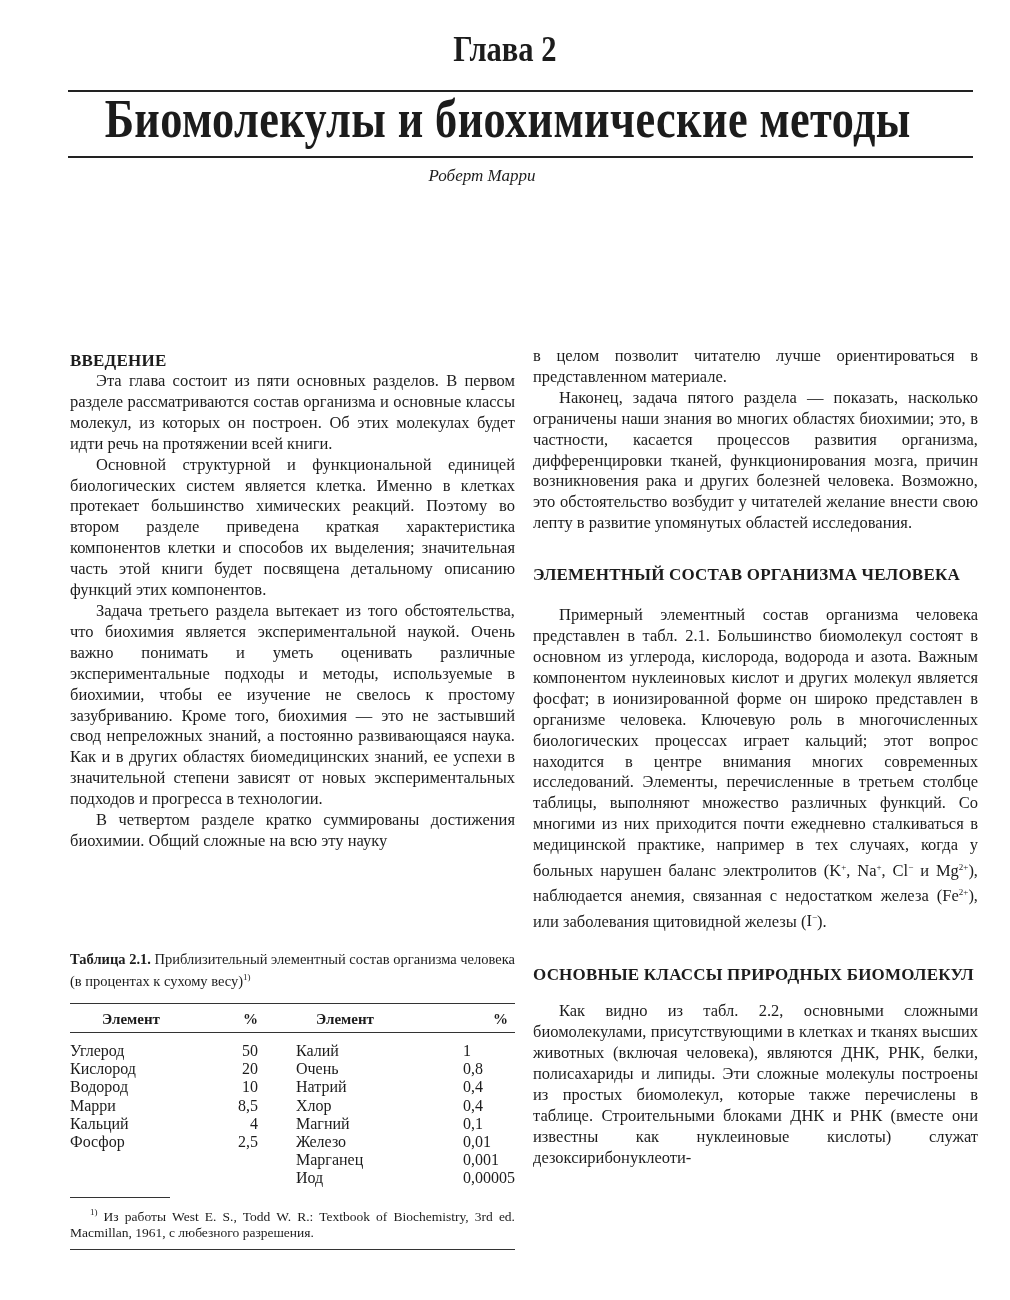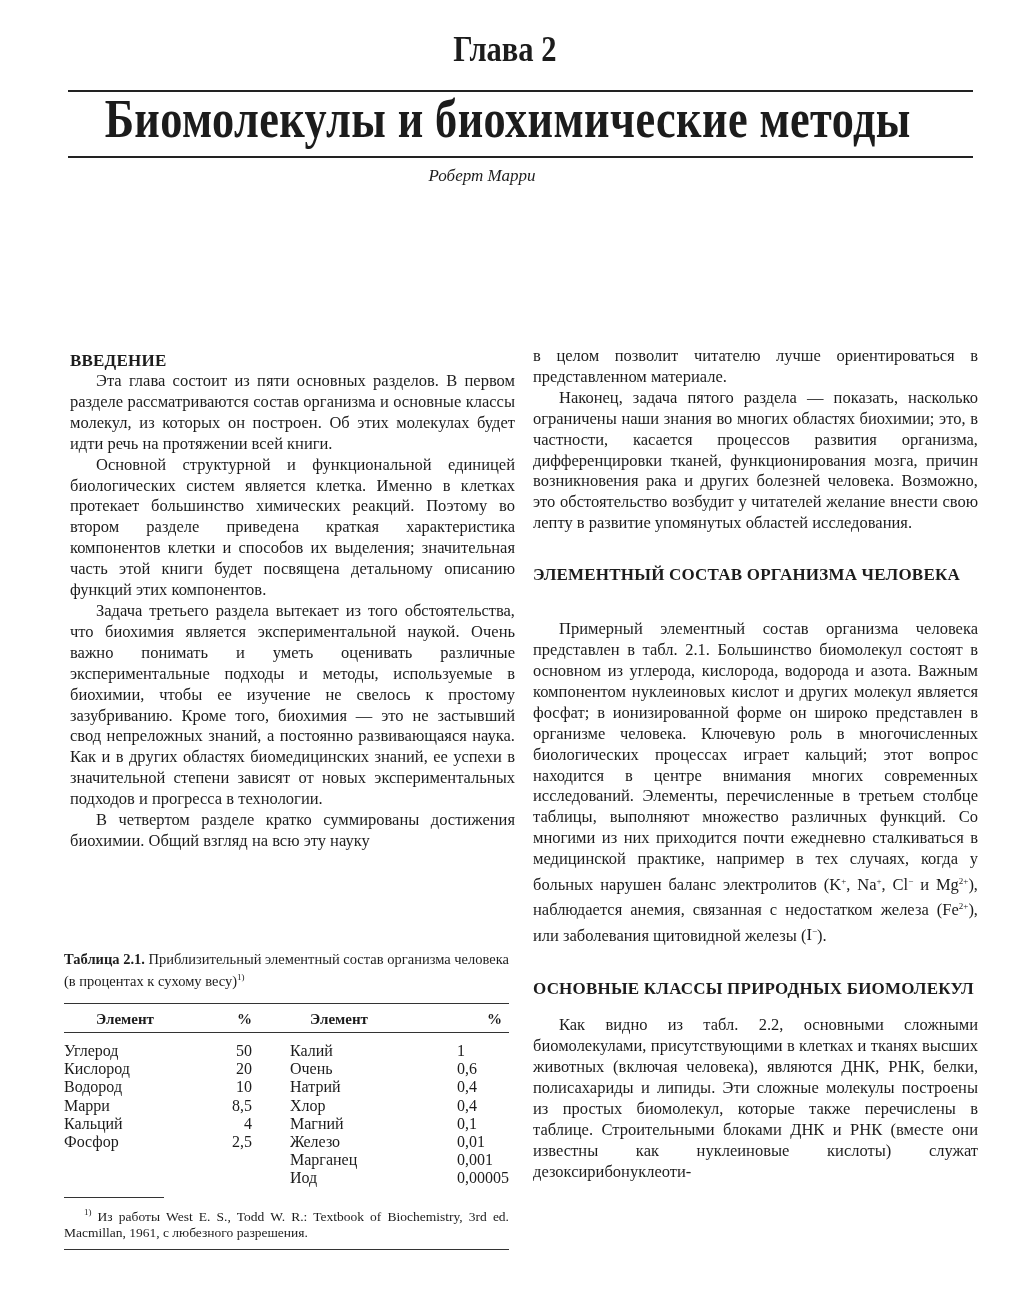--- a/index.html
+++ b/index.html
@@ -22,21 +22,21 @@
     position: absolute; top: 166px; left: 0; width: 932px; text-align: center;
     font-size: 17px; font-style: italic; padding-left: 32px; box-sizing: border-box;
   }
   .col { position: absolute; width: 445px; font-size: 16.5px; line-height: 20.9px; }
   .col-left { left: 70px; top: 350px; }
   .col-right { left: 533px; top: 346px; }
   p { margin: 0; text-align: justify; text-indent: 26px; hyphens: auto; }
   p.noindent { text-indent: 0; }
   .h { font-weight: bold; font-size: 17px; line-height: 21px; letter-spacing: 0.2px; }
   b { font-weight: normal; }
-  .table-block { position: absolute; left: 64px; top: 950px; width: 445px; }
+  .table-block { position: absolute; left: 70px; top: 950px; width: 445px; }
   .caption { font-size: 14.5px; line-height: 18px; text-align: justify; }
   .caption b { font-weight: bold; }
   .trule { border-top: 1.5px solid #333; margin: 0; }
   table { width: 445px; border-collapse: collapse; font-size: 16px; line-height: 18.2px; }
   th { font-weight: bold; font-size: 15px; padding: 6px 0 4px 0; }
   td { padding: 0; }
   .c1 { width: 150px; text-align: left; }
   .c2 { width: 32px; text-align: right; }
   .c3 { width: 150px; text-align: left; padding-left: 38px; }
   .c4 { text-align: left; padding-left: 20px; }
@@ -55,21 +55,21 @@
 <div class="rule" style="top:90px;"></div>
 <div class="chapter-title">Биомолекулы и биохимические методы</div>
 <div class="rule" style="top:156px;"></div>
 <div class="author">Роберт Марри</div>
 
 <div class="col col-left">
   <div class="h" style="">ВВЕДЕНИЕ</div>
   <p><span>Эта глава состоит из пяти основных разделов. В первом разделе рассматриваются </span><b>состав организма и основные классы молекул</b><span>, из которых он построен. Об этих молекулах будет идти речь на протяжении всей книги.</span></p>
   <p><span>Основной структурной и функциональной единицей биологических систем является клетка. Именно в клетках протекает большинство химических реакций. Поэтому во втором разделе приведена краткая характеристика </span><b>компонентов клетки</b><span> и способов их выделения; значительная часть этой книги будет посвящена детальному описанию функций этих компонентов.</span></p>
   <p><span>Задача третьего раздела вытекает из того обстоятельства, что биохимия является </span><b>экспериментальной наукой</b><span>. Очень важно понимать и уметь оценивать различные экспериментальные подходы и методы, используемые в биохимии, чтобы ее изучение не свелось к простому зазубриванию. Кроме того, биохимия — это не застывший свод непреложных знаний, а постоянно развивающаяся наука. Как и в других областях биомедицинских знаний, ее успехи в значительной степени зависят от новых экспериментальных подходов и прогресса в технологии.</span></p>
-  <p><span>В четвертом разделе кратко суммированы </span><b>достижения</b><span> биохимии. Общий взгляд на всю эту науку</span></p>
+  <p><span>В четвертом разделе кратко суммированы </span><b>достижения</b><span> биохимии. Общий сложные на всю эту науку</span></p>
 </div>
 
 <div class="table-block">
   <div class="caption"><b>Таблица 2.1.</b><span> Приблизительный элементный состав организма человека (в процентах к сухому весу)</span><sup>1)</sup></div>
   <div class="trule" style="margin-top:13px;"></div>
   <table>
     <thead>
       <tr>
         <th class="c1">Элемент</th>
         <th class="c2">%</th>
@@ -84,21 +84,21 @@
         <tr>
           <td class="c1">Углерод</td>
           <td class="c2">50</td>
           <td class="c3">Калий</td>
           <td class="c4">1</td>
         </tr>
         <tr>
           <td class="c1">Кислород</td>
           <td class="c2">20</td>
           <td class="c3">Очень</td>
-          <td class="c4">0,6</td>
+          <td class="c4">0,8</td>
         </tr>
         <tr>
           <td class="c1">Водород</td>
           <td class="c2">10</td>
           <td class="c3">Натрий</td>
           <td class="c4">0,4</td>
         </tr>
         <tr>
           <td class="c1">Марри</td>
           <td class="c2">8,5</td>
@@ -133,18 +133,18 @@
   </table>
   <div class="fn-rule"></div>
   <div class="footnote"><sup>1)</sup><span> Из работы West E. S., Todd W. R.: Textbook of Biochemistry, 3rd ed. Macmillan, 1961, с любезного разрешения.</span></div>
   <div class="trule" style="margin-top:8px;"></div>
 </div>
 
 <div class="col col-right">
   <p class="noindent">в целом позволит читателю лучше ориентироваться в представленном материале.</p>
   <p><span>Наконец, задача пятого раздела — показать, </span><b>насколько ограничены наши знания во многих областях биохимии</b><span>; это, в частности, касается процессов развития организма, дифференцировки тканей, функционирования мозга, причин возникновения рака и других болезней человека. Возможно, это обстоятельство возбудит у читателей желание внести свою лепту в развитие упомянутых областей исследования.</span></p>
 
-  <div class="h" style="margin-top:30px; margin-bottom:34px;">ЭЛЕМЕНТНЫЙ СОСТАВ ОРГАНИЗМА ЧЕЛОВЕКА</div>
+  <div class="h" style="margin-top:30px; margin-bottom:20px;">ЭЛЕМЕНТНЫЙ СОСТАВ ОРГАНИЗМА ЧЕЛОВЕКА</div>
   <p><span>Примерный элементный состав организма человека представлен в табл. 2.1. Большинство биомолекул состоят в основном из </span><b>углерода, кислорода, водорода и азота</b><span>. Важным компонентом нуклеиновых кислот и других молекул является </span><b>фосфат</b><span>; в ионизированной форме он широко представлен в организме человека. Ключевую роль в многочисленных биологических процессах играет </span><b>кальций</b><span>; этот вопрос находится в центре внимания многих современных исследований. Элементы, перечисленные в третьем столбце таблицы, выполняют множество различных функций. Со многими из них приходится почти ежедневно сталкиваться в медицинской практике, например в тех случаях, когда у больных нарушен баланс электролитов (</span><b><span>K</span><sup>+</sup></b><span>, </span><b><span>Na</span><sup>+</sup></b><span>, </span><b><span>Cl</span><sup>−</sup></b><span> и </span><span><span>Mg</span><sup>2+</sup></span><span>), наблюдается анемия, связанная с недостатком железа (</span><b><span>Fe</span><sup>2+</sup></b><span>), или заболевания щитовидной железы (</span><b><span>I</span><sup>−</sup></b><span>).</span></p>
 
   <div class="h" style="margin-top:32px; margin-bottom:16px;">ОСНОВНЫЕ КЛАССЫ ПРИРОДНЫХ БИОМОЛЕКУЛ</div>
   <p><span>Как видно из табл. 2.2, основными </span><b>сложными биомолекулами</b><span>, присутствующими в клетках и тканях высших животных (включая человека), являются </span><b>ДНК, РНК, белки, полисахариды</b><span> и </span><b>липиды</b><span>. Эти сложные молекулы построены из простых биомолекул, которые также перечислены в таблице. Строительными блоками ДНК и РНК (вместе они известны как нуклеиновые кислоты) служат </span><b>дезоксирибонуклеоти-</b></p>
 </div>
 
 </body></html>

